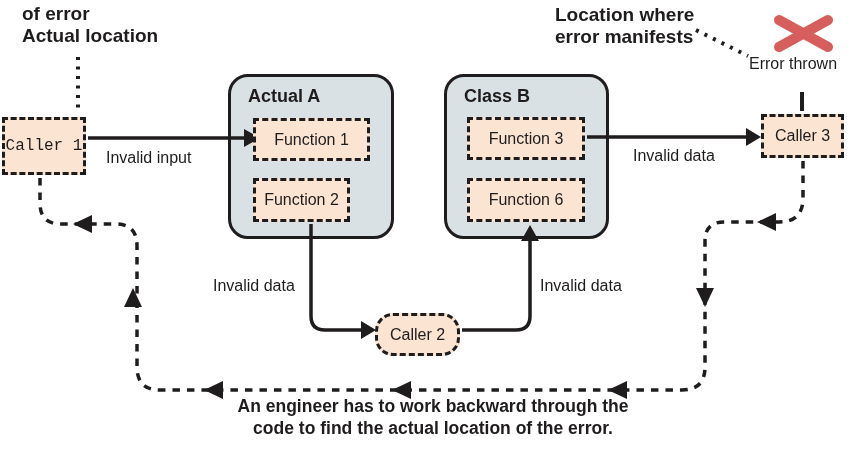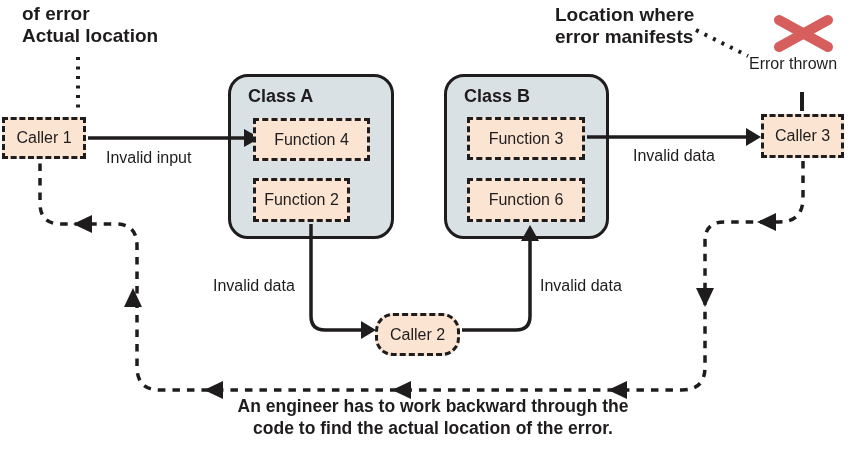--- a/index.html
+++ b/index.html
@@ -42,21 +42,21 @@
   .trace-line{stroke:var(--ink);stroke-width:3.5;fill:none;stroke-dasharray:7.5 7;}
   .arrowhead{fill:var(--ink);stroke:none;}
   .x-stroke{stroke:var(--error-red);stroke-width:10;stroke-linecap:round;fill:none;}
 </style>
 </head>
 <body>
 
 <div id="canvas">
 
   <div class="class-box" style="left:228px;top:74px;width:166px;height:165px;">
-    <div class="class-label">Class A</div>
+    <div class="class-label">Actual A</div>
   </div>
   <div class="class-box" style="left:444px;top:74px;width:165px;height:165px;">
     <div class="class-label">Class B</div>
   </div>
 
   <svg class="svg-layer" width="850" height="456" viewBox="0 0 850 456">
 
     <path class="dot-line" d="M78,57 L78,112"></path>
     <path class="dot-line" d="M696,30 L748,56"></path>
 
@@ -91,22 +91,22 @@
       <polygon class="arrowhead" points="757,222 776,213 776,231"></polygon>
       <polygon class="arrowhead" points="705,307 696,288 714,288"></polygon>
       <polygon class="arrowhead" points="608,390 627,381 627,399"></polygon>
       <polygon class="arrowhead" points="392,390 411,381 411,399"></polygon>
       <polygon class="arrowhead" points="204,390 223,381 223,399"></polygon>
       <polygon class="arrowhead" points="133,288 124,307 142,307"></polygon>
       <polygon class="arrowhead" points="73,224 92,215 92,233"></polygon>
     </g>
   </svg>
 
-  <div class="node" style="left:2px;top:117px;width:84px;height:42px;">Caller 1</div>
-  <div class="node" style="left:253px;top:118px;width:117px;height:43px;">Function 4</div>
+  <div class="node" style="left:2px;top:117px;width:84px;height:58px;font-family:Liberation Mono, monospace;">Caller 1</div>
+  <div class="node" style="left:253px;top:118px;width:117px;height:43px;">Function 1</div>
   <div class="node" style="left:253px;top:178px;width:97px;height:44px;">Function 2</div>
   <div class="node" style="left:467px;top:117px;width:118px;height:43px;">Function 3</div>
   <div class="node" style="left:467px;top:178px;width:118px;height:44px;">Function 6</div>
   <div class="node" style="left:375px;top:313px;width:85px;height:43px;border-radius:18px;">Caller 2</div>
   <div class="node" style="left:761px;top:114px;width:83px;height:44px;">Caller 3</div>
 
   <div class="anno" style="left:22px;top:3px;">
     <div>of error</div>
     <div>Actual location</div>
   </div>

